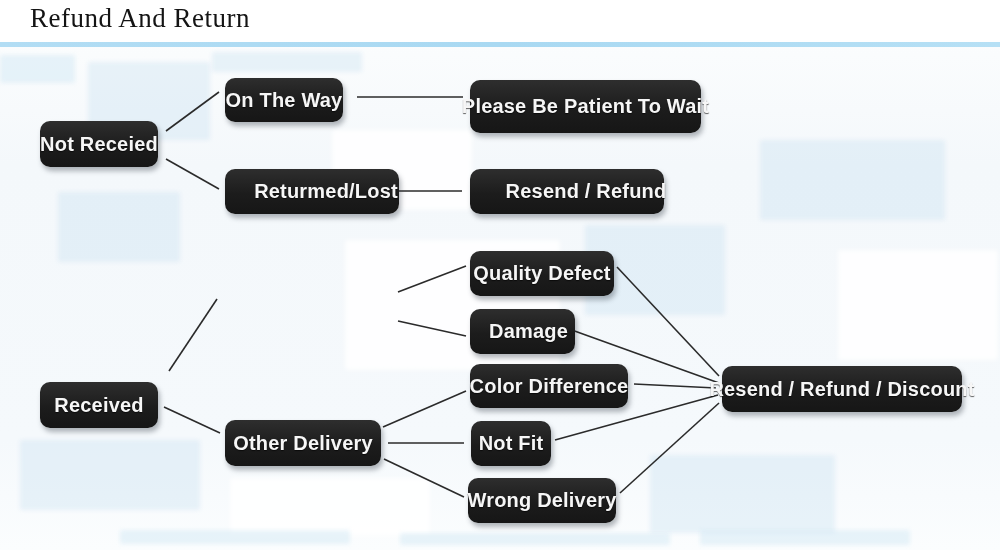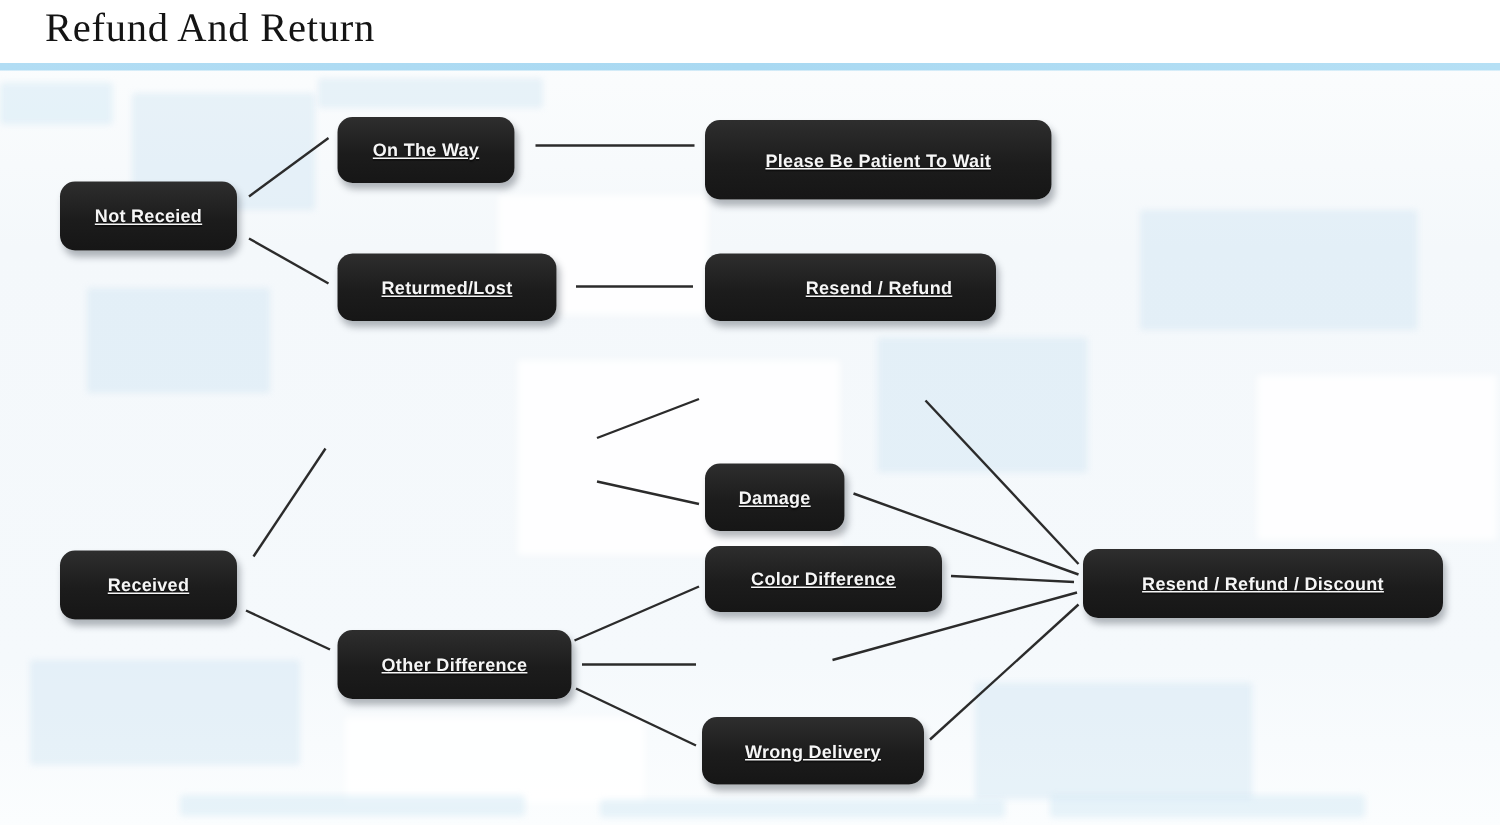--- a/index.html
+++ b/index.html
@@ -35,36 +35,35 @@
   
   #edges { position: absolute; left: 0; top: 0; z-index: 1; }
   #edges line { stroke: #2b2b2b; stroke-width: 1.6; }
   
   .node {
     position: absolute; z-index: 2;
     background: linear-gradient(180deg, #2e2e2e 0%, #1c1c1c 55%, #161616 100%);
     border-radius: 10px;
     box-shadow: 2px 4px 5px rgba(40, 50, 60, 0.35);
     color: #f6f6f6;
-    font-size: 12px; font-weight: bold;
+    font-size: 20px; font-weight: bold;
     display: flex; align-items: center; justify-content: center;
     text-shadow: 0 1px 1px rgba(0,0,0,0.6);
     white-space: nowrap;
     letter-spacing: 0.2px;
-    text-decoration: underline;
   }
   #node-not-received      { left: 40px;  top: 121px; width: 118px; height: 46px; }
   #node-on-the-way        { left: 225px; top: 78px;  width: 118px; height: 44px; }
   #node-be-patient        { left: 470px; top: 80px;  width: 231px; height: 53px; }
-  #node-returned-lost     { left: 225px; top: 169px; width: 146px; height: 45px; }
+  #node-returned-lost     { left: 225px; top: 169px; width: 146px; height: 45px; padding-left: 28px; }
   #node-resend-refund     { left: 470px; top: 169px; width: 156px; height: 45px; padding-left: 38px; }
   #node-quality-problems  { left: 225px; top: 285px; width: 170px; height: 46px; }
   #node-quality-defect    { left: 470px; top: 251px; width: 144px; height: 45px; }
-  #node-damage            { left: 470px; top: 309px; width: 93px;  height: 45px; }
-  #node-received          { left: 40px;  top: 367px; width: 118px; height: 46px; }
+  #node-damage            { left: 470px; top: 309px; width: 93px;  height: 45px; padding-left: 12px; }
+  #node-received          { left: 40px;  top: 382px; width: 118px; height: 46px; }
   #node-color-difference  { left: 470px; top: 364px; width: 158px; height: 44px; }
   #node-other-questions   { left: 225px; top: 420px; width: 156px; height: 46px; }
   #node-not-fit           { left: 471px; top: 421px; width: 80px;  height: 45px; }
   #node-wrong-delivery    { left: 468px; top: 478px; width: 148px; height: 45px; }
   #node-rrd               { left: 722px; top: 366px; width: 240px; height: 46px; }
 </style>
 </head>
 <body>
 
 <div id="stage">
@@ -106,20 +105,22 @@
     <line x1="634" y1="384" x2="716" y2="388"></line>
     <line x1="555" y1="440" x2="718" y2="395"></line>
     <line x1="620" y1="493" x2="719" y2="403"></line>
   </svg>
 
   <div class="node" id="node-not-received">Not Receied</div>
   <div class="node" id="node-on-the-way">On The Way</div>
   <div class="node" id="node-be-patient">Please Be Patient To Wait</div>
   <div class="node" id="node-returned-lost">Returmed/Lost</div>
   <div class="node" id="node-resend-refund">Resend / Refund</div>
+  <div class="node" id="node-quality-defect">Quality Defect</div>
   <div class="node" id="node-damage">Damage</div>
   <div class="node" id="node-received">Received</div>
   <div class="node" id="node-color-difference">Color Difference</div>
-  <div class="node" id="node-other-questions">Other Difference</div>
+  <div class="node" id="node-other-questions">Other Delivery</div>
+  <div class="node" id="node-not-fit">Not Fit</div>
   <div class="node" id="node-wrong-delivery">Wrong Delivery</div>
   <div class="node" id="node-rrd">Resend / Refund / Discount</div>
 
 </div>
 
 </body></html>

